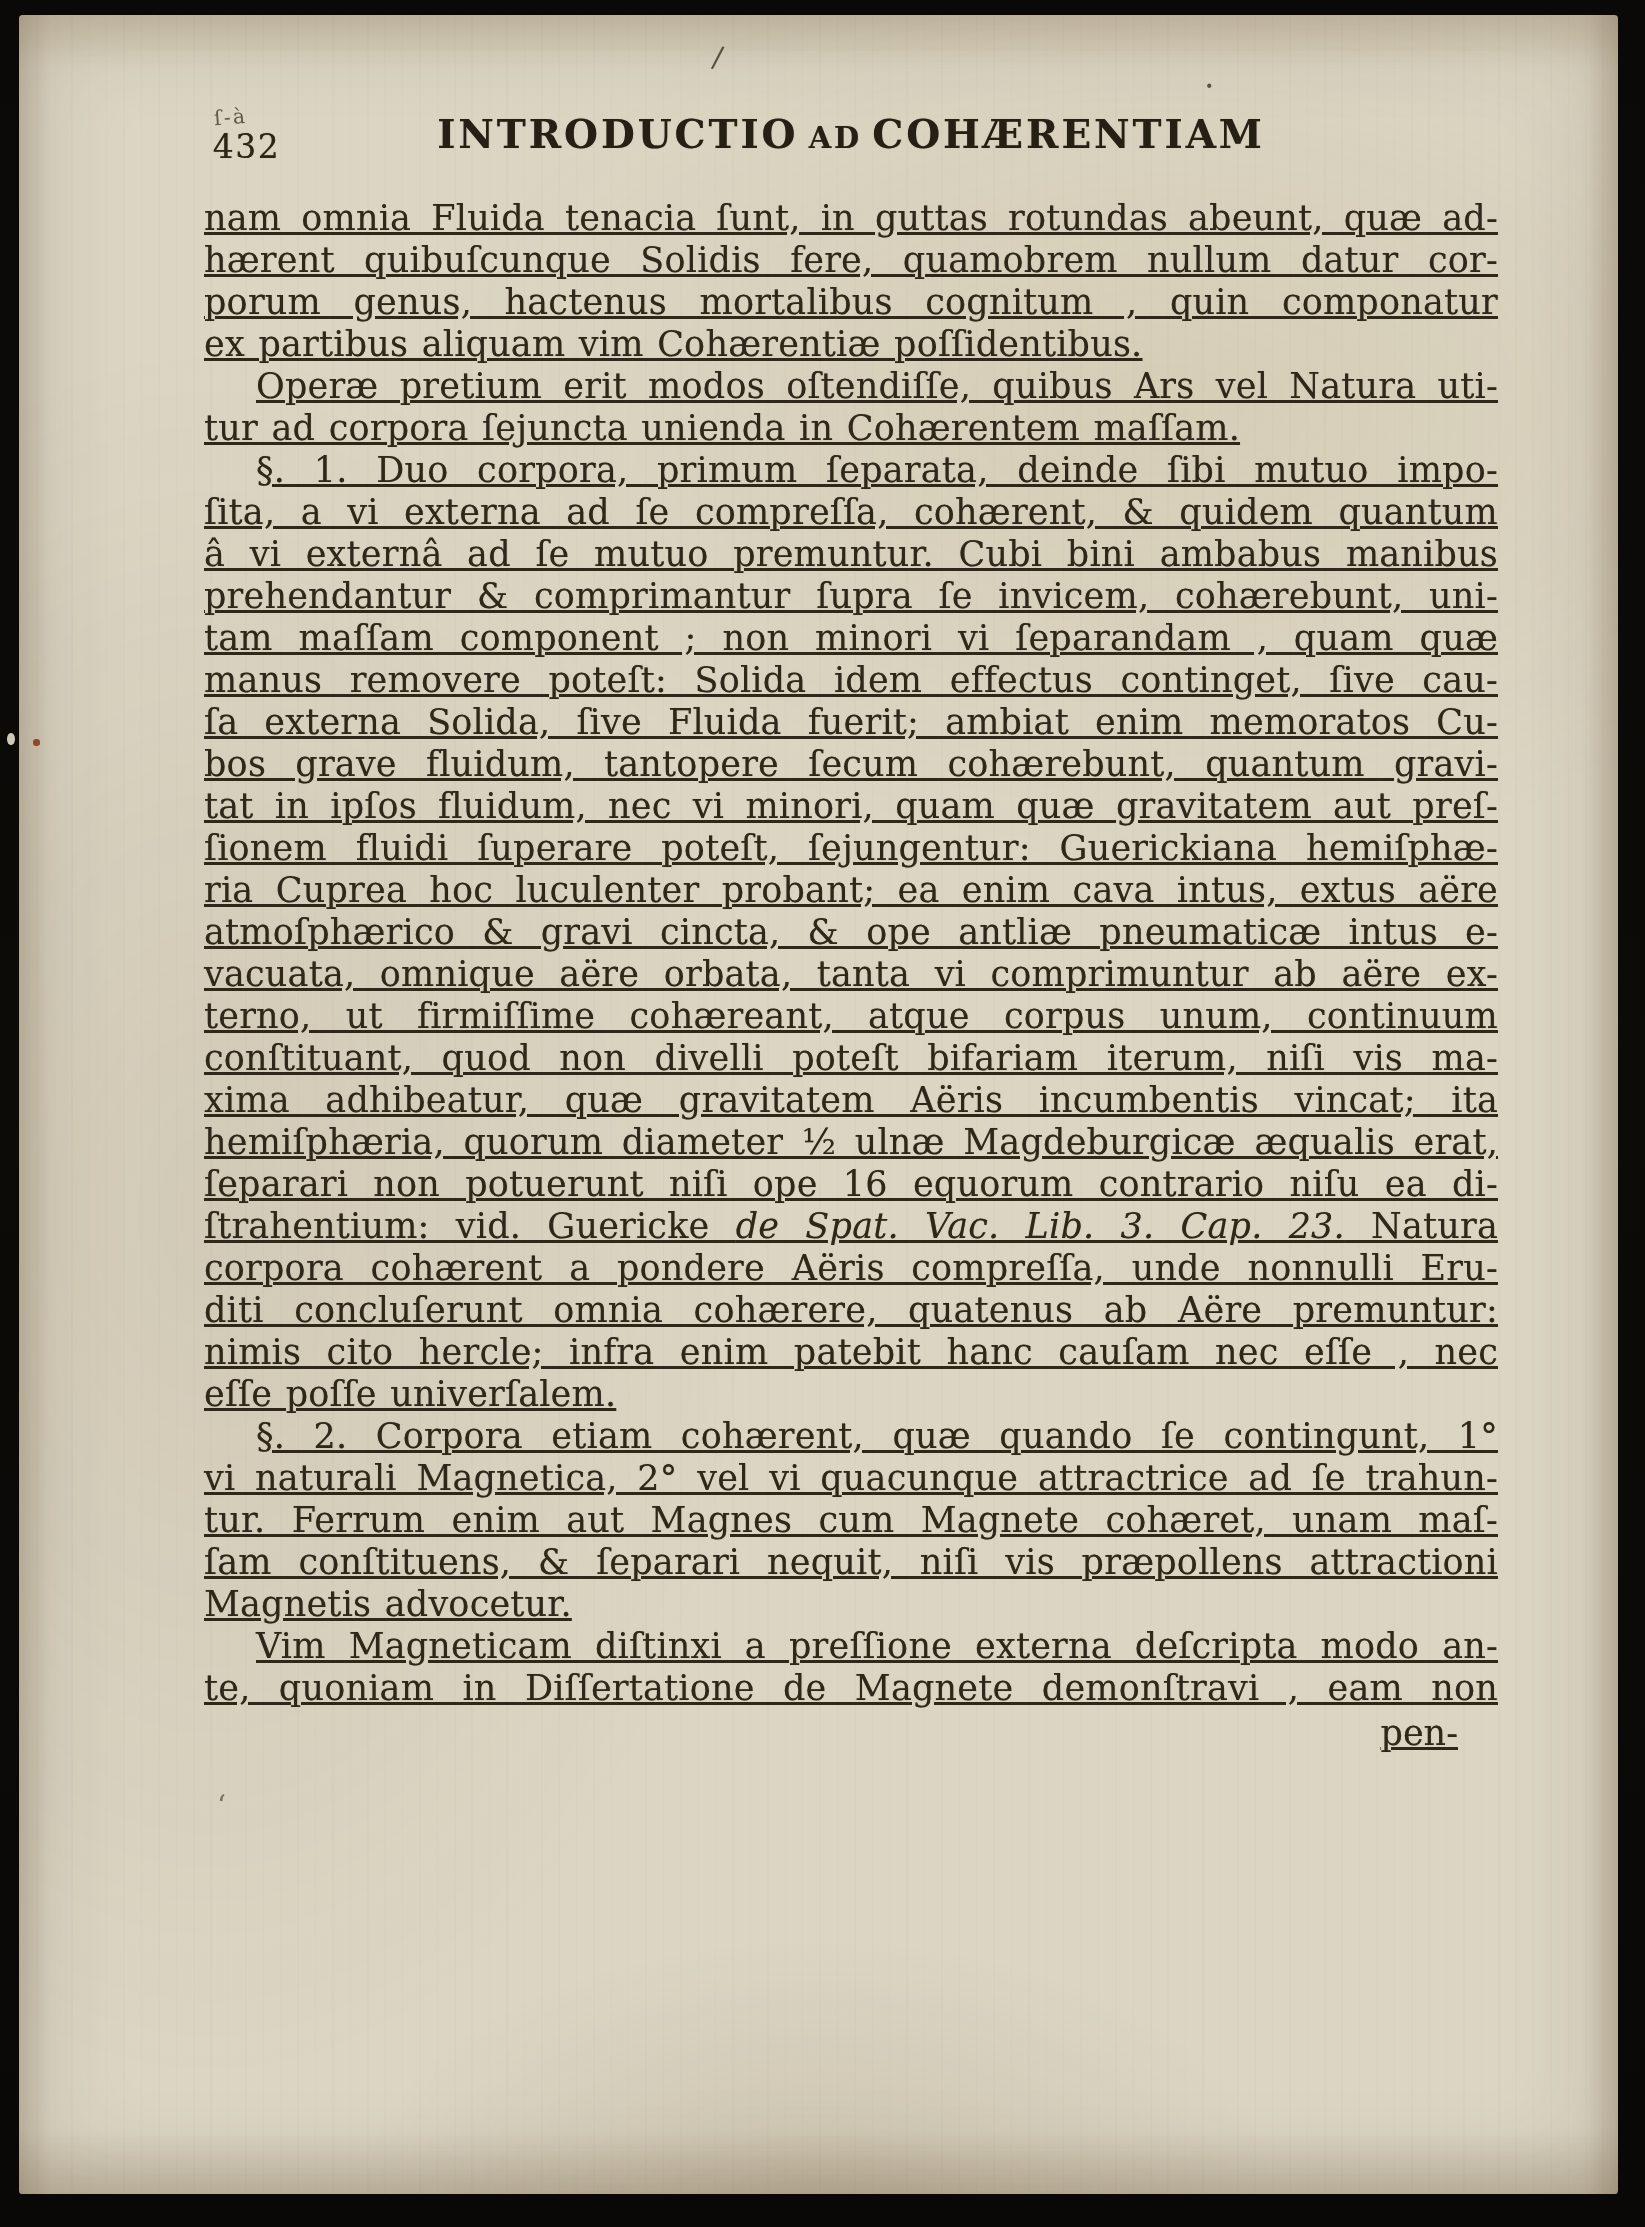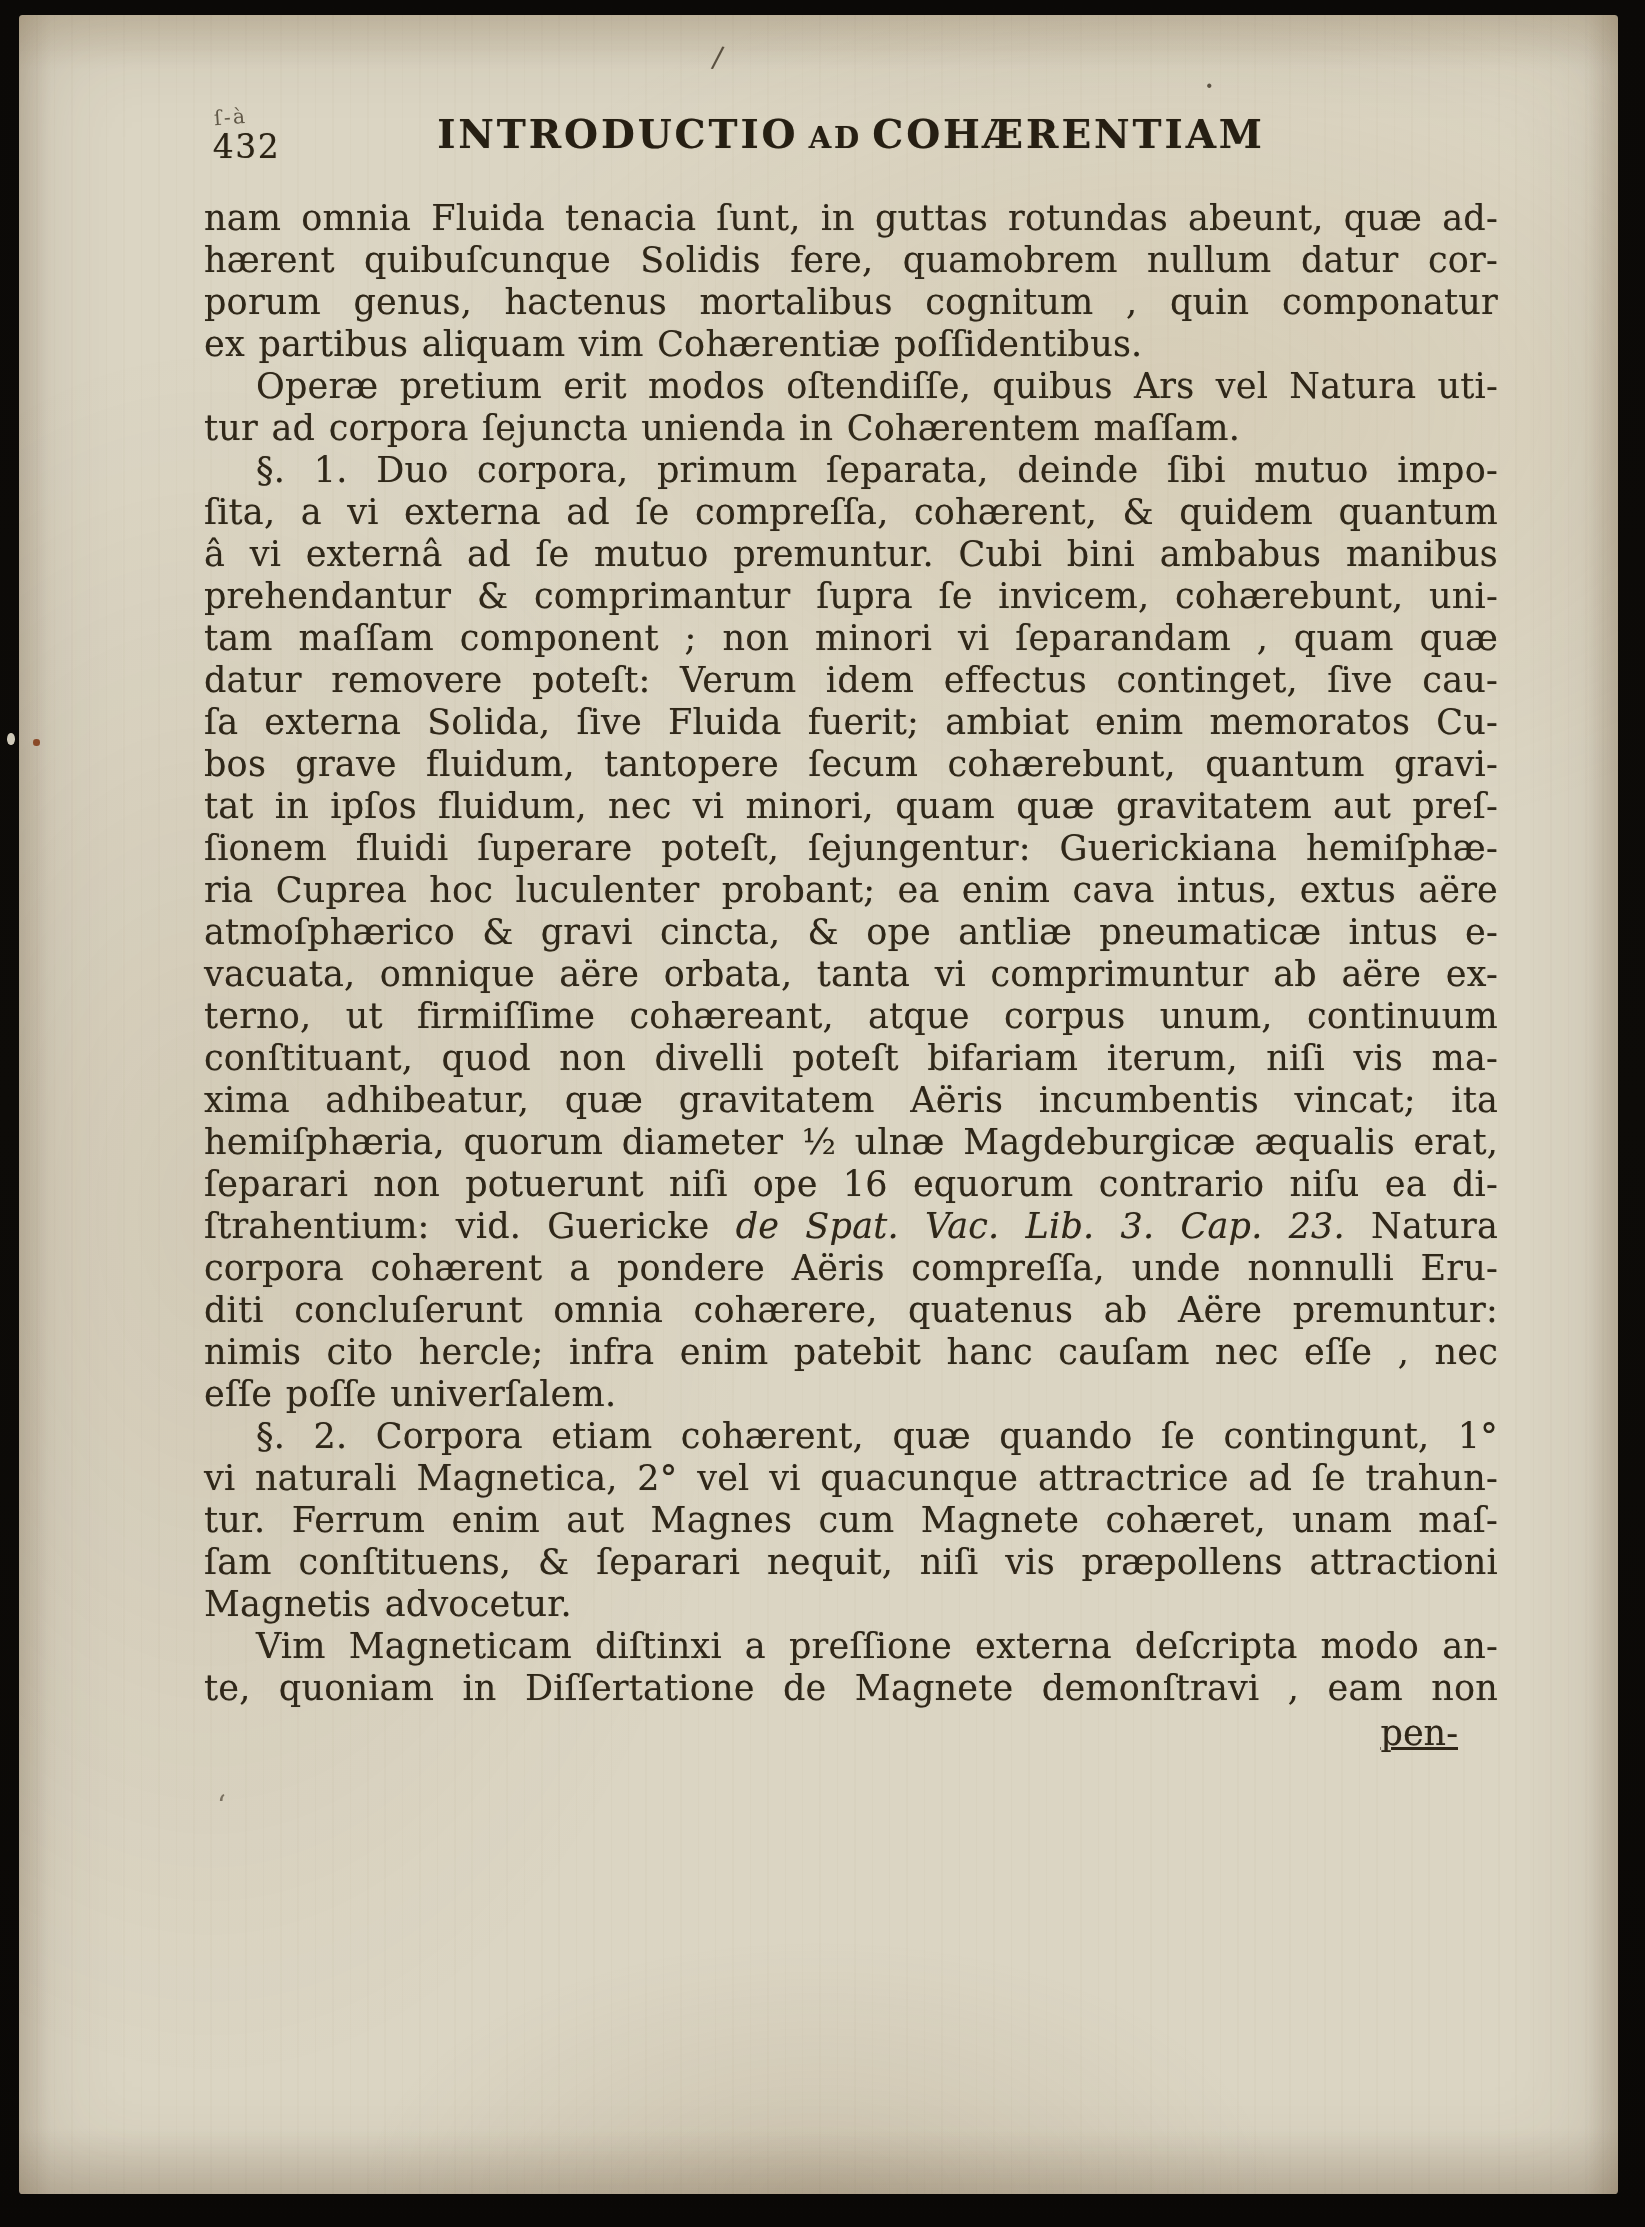--- a/index.html
+++ b/index.html
@@ -83,20 +83,21 @@
     line-height: 42px;
     letter-spacing: 0.2px;
     word-spacing: 2.2px;
     text-shadow: 0 0 0.7px rgba(47,39,25,0.45);
   }
   .para { margin: 0; }
   .line {
     text-align: justify;
     text-align-last: justify;
     white-space: normal;
+    text-decoration: underline;
   }
   .line.first { padding-left: 52px; }
   .line.last { text-align-last: left; }
   .it { font-style: italic; }
   .catchword {
     margin-top: 4.4px;
     font-size: 35px;
     text-align: right;
     padding-right: 40px;
     color: #2f2719;
@@ -148,21 +149,21 @@
           <div class="para">
             <div class="line first"><span>Operæ pretium erit modos oſtendiſſe, quibus Ars vel Natura uti-</span></div>
             <div class="line last"><span>tur ad corpora ſejuncta unienda in Cohærentem maſſam.</span></div>
           </div>
           <div class="para">
             <div class="line first"><span>§. 1. Duo corpora, primum ſeparata, deinde ſibi mutuo impo-</span></div>
             <div class="line"><span>ſita, a vi externa ad ſe compreſſa, cohærent, &amp; quidem quantum</span></div>
             <div class="line"><span>â vi externâ ad ſe mutuo premuntur. Cubi bini ambabus manibus</span></div>
             <div class="line"><span>prehendantur &amp; comprimantur ſupra ſe invicem, cohærebunt, uni-</span></div>
             <div class="line"><span>tam maſſam component ; non minori vi ſeparandam , quam quæ</span></div>
-            <div class="line"><span>datur removere poteſt: Verum idem effectus continget, ſive cau-</span></div>
+            <div class="line"><span>manus removere poteſt: Solida idem effectus continget, ſive cau-</span></div>
             <div class="line"><span>ſa externa Solida, ſive Fluida fuerit; ambiat enim memoratos Cu-</span></div>
             <div class="line"><span>bos grave fluidum, tantopere ſecum cohærebunt, quantum gravi-</span></div>
             <div class="line"><span>tat in ipſos fluidum, nec vi minori, quam quæ gravitatem aut preſ-</span></div>
             <div class="line"><span>ſionem fluidi ſuperare poteſt, ſejungentur: Guerickiana hemiſphæ-</span></div>
             <div class="line"><span>ria Cuprea hoc luculenter probant; ea enim cava intus, extus aëre</span></div>
             <div class="line"><span>atmoſphærico &amp; gravi cincta, &amp; ope antliæ pneumaticæ intus e-</span></div>
             <div class="line"><span>vacuata, omnique aëre orbata, tanta vi comprimuntur ab aëre ex-</span></div>
             <div class="line"><span>terno, ut firmiſſime cohæreant, atque corpus unum, continuum</span></div>
             <div class="line"><span>conſtituant, quod non divelli poteſt bifariam iterum, niſi vis ma-</span></div>
             <div class="line"><span>xima adhibeatur, quæ gravitatem Aëris incumbentis vincat; ita</span></div>

